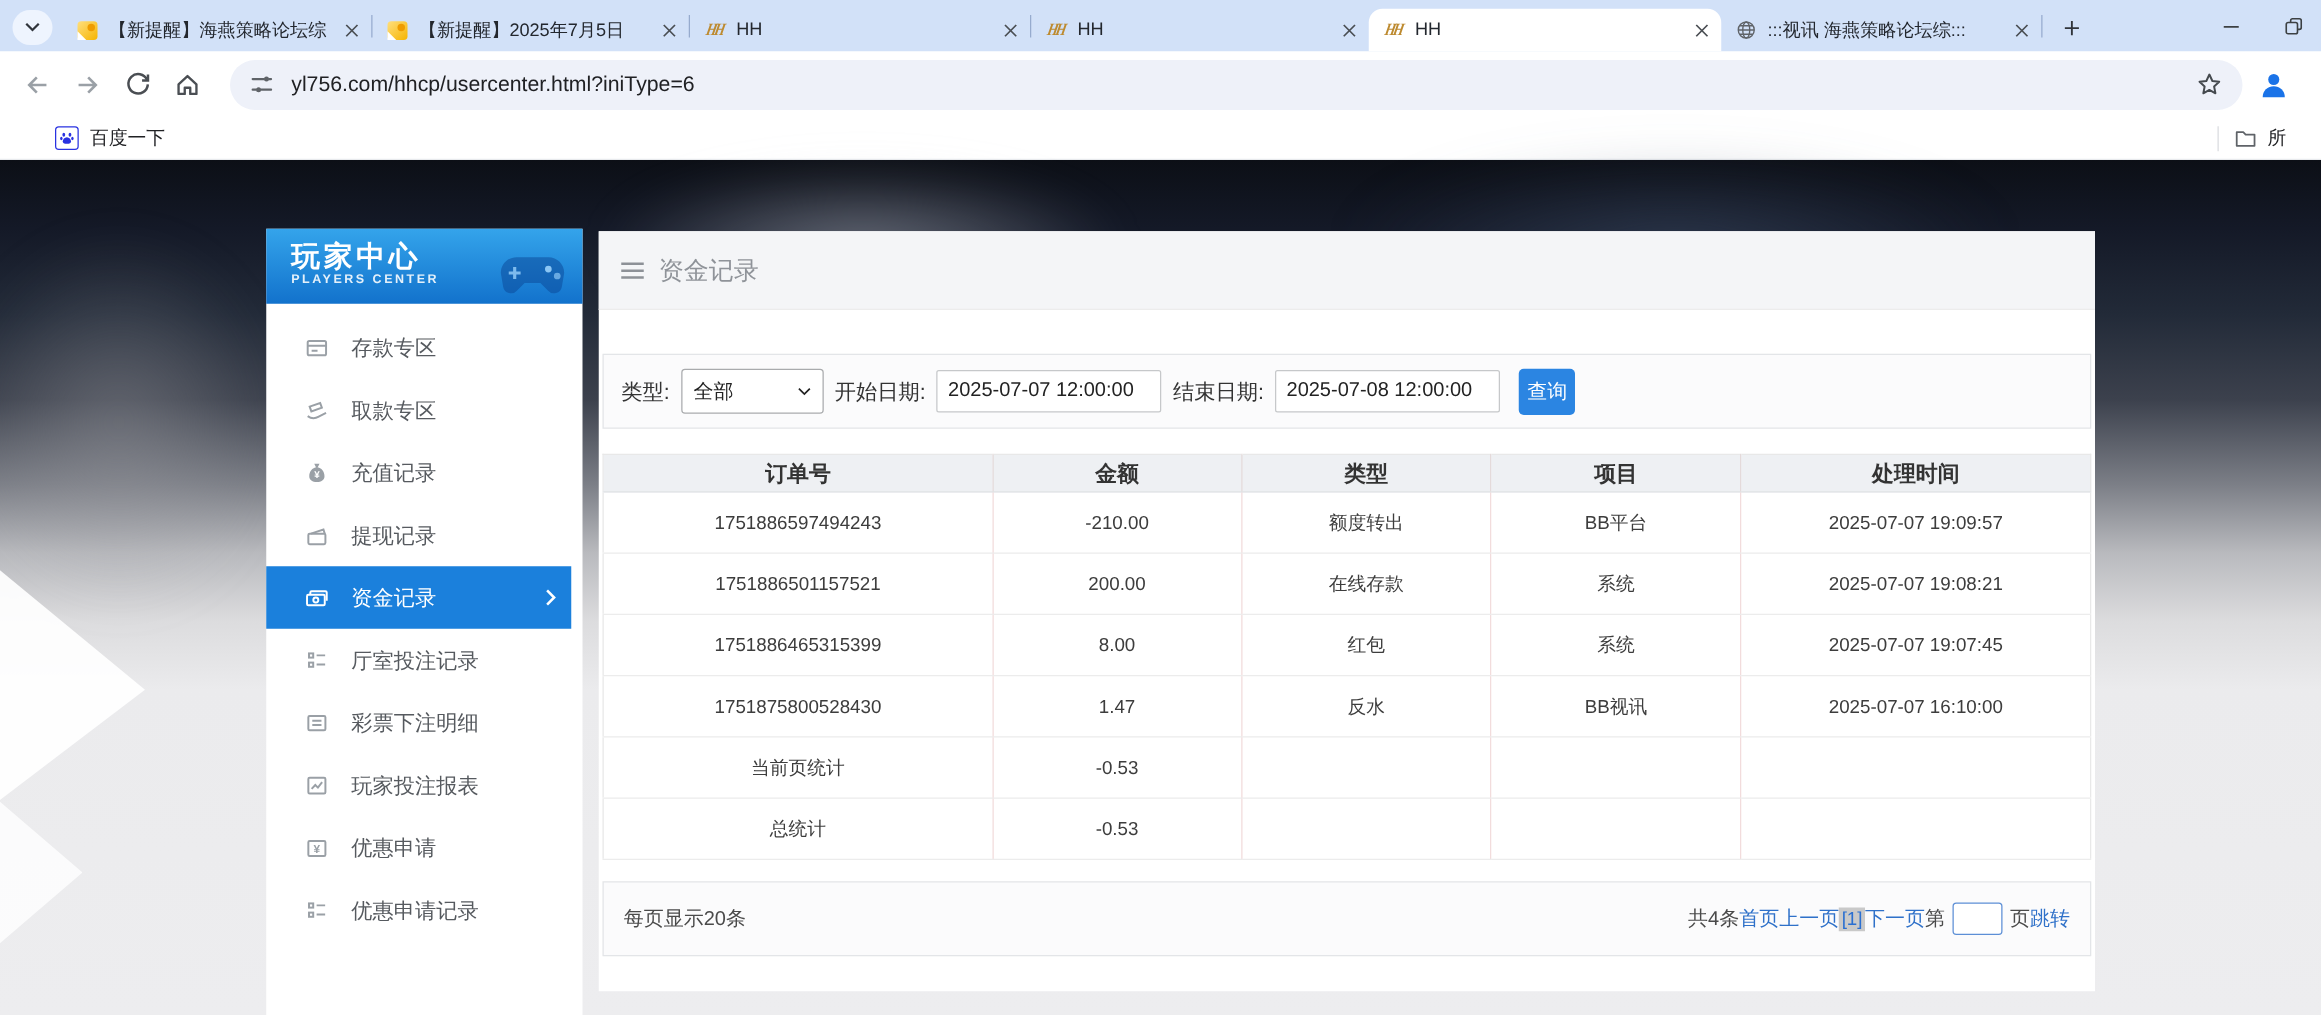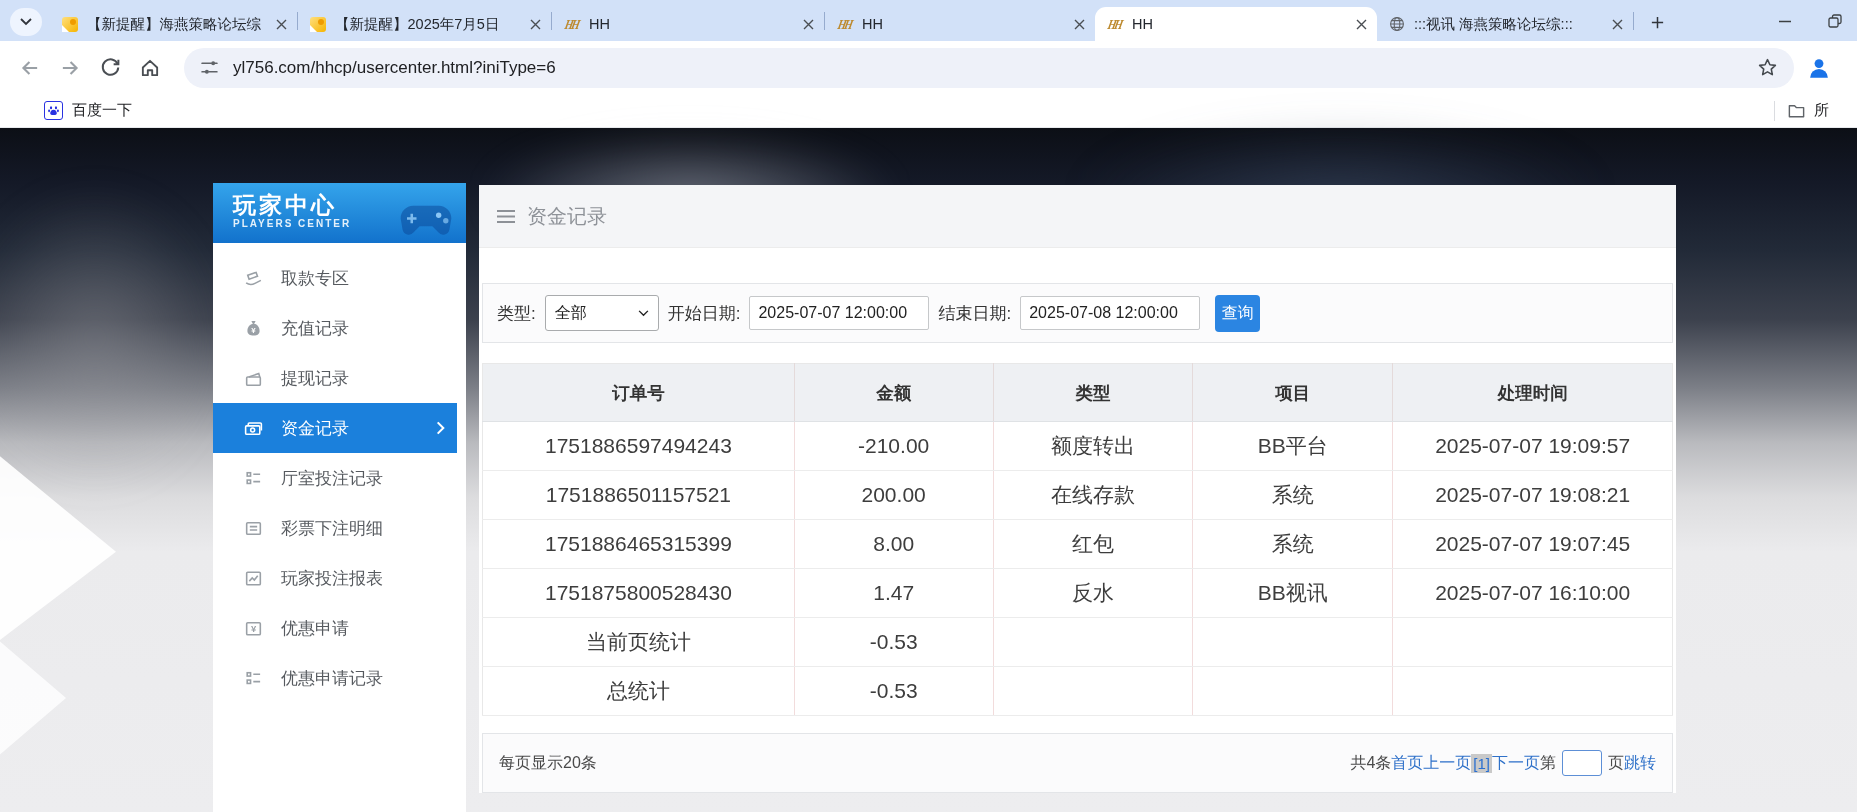--- a/index.html
+++ b/index.html
@@ -68,22 +68,22 @@
   .panel-head { height:63px; background:#f4f5f7; border-bottom:1px solid #ececec; display:flex; align-items:center; padding-left:17px; gap:11px; }
   .panel-title { font-size:20px; color:#8f9399; }
   .panel-body { padding:14px 3px 0 3px; }
 
   .filterbox { height:60px; border:1px solid #e3e5e8; background:#fbfbfc; display:flex; align-items:center; padding:0 14px; gap:9px; font-size:17px; color:#333;margin-top:21px; }
   .fselect { width:114px; height:36px; border:1px solid #a9abad; border-radius:3px; background:#fff; display:flex; align-items:center; justify-content:space-between; padding:0 9px; font-size:16px; color:#222; }
   .finput { width:180px; height:34px; border:1px solid #c6c8ca; border-radius:2px; padding:0 8px; font-size:16px; color:#222; font-family:inherit; }
   .fbtn { width:45px; height:37px; background:#2b85e2; color:#ffffff; border:none; border-radius:4px; font-size:16px; margin-left:6px; cursor:pointer; font-family:inherit; }
 
   table.fund { width:100%; margin-top:20px; border-collapse:collapse; border:1px solid #e8e8e8; }
-  table.fund th { height:58px; background:#eef0f3; font-weight:bold; color:#333; font-size:17.5px; border-right:1px solid #e4dada; border-bottom:1px solid #dfe2e5; }
-  table.fund td { height:49px; text-align:center; color:#3d3d3d; font-size:21px; border-right:1px solid #f2dcdc; border-bottom:1px solid #ececec; }
+  table.fund th { height:30px; background:#eef0f3; font-weight:bold; color:#333; font-size:17.5px; border-right:1px solid #e4dada; border-bottom:1px solid #dfe2e5; }
+  table.fund td { height:49px; text-align:center; color:#3d3d3d; font-size:15px; border-right:1px solid #f2dcdc; border-bottom:1px solid #ececec; }
   table.fund th:last-child, table.fund td:last-child { border-right:none; }
 
   .pagebar { margin-top:17px; height:60px; border:1px solid #e3e5e8; background:#fbfbfc; display:flex; align-items:center; justify-content:space-between; padding:0 16px; font-size:16px; color:#4a4a4a; }
   .pg-right { display:flex; align-items:center; gap:0; }
   .pg-link { color:#2f71c9; text-decoration:none; cursor:pointer; }
   .pg-current { background:#c9c9c9; color:#2a6fd1; padding:1px 2px; font-size:15px; }
   .pg-jump { display:flex; align-items:center; gap:6px; }
   .pg-input { width:40px; height:26px; border:1px solid #5d8fd6; border-radius:3px; text-align:center; font-size:15px; }
 </style>
 </head>
@@ -288,20 +288,31 @@
         <svg class="gamepad" width="64" height="38" viewBox="0 0 40 24">
             <path d="M12 3h16c4.5 0 8 3.5 8 8l-1.2 7a4 4 0 0 1-7 1.8L24 16h-8l-3.8 3.8a4 4 0 0 1-7-1.8L4 11c0-4.5 3.5-8 8-8z" fill="rgba(10,70,150,.5)"></path>
             <circle cx="28" cy="9" r="1.7" fill="rgba(160,215,255,.85)"></circle>
             <circle cx="32.5" cy="12.5" r="1.7" fill="rgba(160,215,255,.6)"></circle>
             <path d="M11 8v6M8 11h6" stroke="rgba(160,215,255,.75)" stroke-width="1.6"></path>
           </svg>
       </div>
 
 
       <div class="side-items">
+        <div class="side-item">
+          <span class="s-icon">
+              <svg width="21" height="21" viewBox="0 0 20 20">
+                <g stroke="#9aa0a6" stroke-width="1.5" fill="none">
+                  <rect x="3" y="4.5" width="14" height="11" rx="1.2"></rect>
+                  <path d="M3 8.2h14M6 12h4.5"></path>
+                </g>
+              </svg>
+            </span>
+          <span>存款专区</span>
+        </div>
         <div class="side-item">
           <span class="s-icon">
               <svg width="21" height="21" viewBox="0 0 20 20">
                 <g stroke="#9aa0a6" stroke-width="1.5" fill="none">
                   <path d="M4.5 7l8-2.8 1.3 3.6-8 2.8z"></path>
                   <path d="M3 14.2c2.6 1.9 5.8 1.9 8.4.4l5.6-2.8"></path>
                 </g>
               </svg>
             </span>
           <span>取款专区</span>

